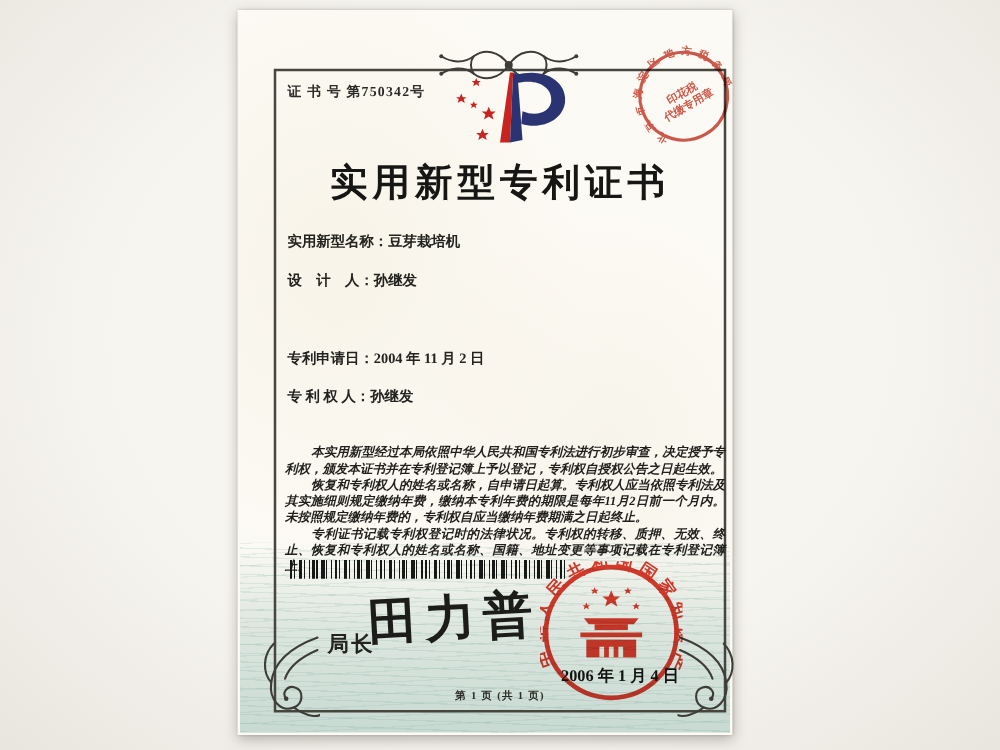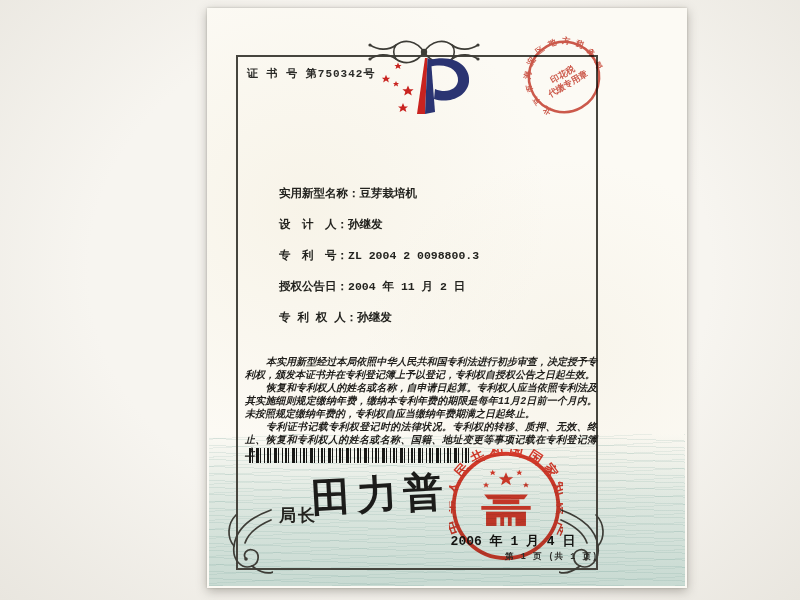--- a/index.html
+++ b/index.html
@@ -6,27 +6,26 @@
   body{
     width:800px;height:600px;overflow:hidden;
     font-family:"Liberation Serif","DejaVu Serif",serif;
     background:#efede7;
   }
   .stage{
     position:relative;width:800px;height:600px;
     background:radial-gradient(ellipse at 50% 45%, #f7f5f0 55%, #e9e6df 100%);
   }
   .paper{
-    position:absolute;left:207px;top:8px;width:480px;height:580px;
+    position:absolute;left:190px;top:8px;width:396px;height:580px;
     background:
       radial-gradient(ellipse at 20% 35%, rgba(226,214,180,0.18), transparent 45%),
       radial-gradient(ellipse at 75% 60%, rgba(222,212,182,0.15), transparent 40%),
       #fcfaf4;
     box-shadow:0 3px 10px rgba(60,55,45,0.35), 0 0 2px rgba(60,55,45,0.25);
-    font-family:Liberation Mono, monospace;
   }
   .guilloche{
     position:absolute;left:2px;right:2px;bottom:2px;height:152px;
     background:
       repeating-linear-gradient(2deg, rgba(96,148,138,0.14) 0 1px, transparent 1px 7px),
       repeating-linear-gradient(-3deg, rgba(96,148,138,0.11) 0 1px, transparent 1px 9px),
       linear-gradient(to top, rgba(148,186,176,0.50), rgba(148,186,176,0.30) 55%, rgba(148,186,176,0) 100%);
     pointer-events:none;
   }
   .inner-border{
@@ -37,21 +36,21 @@
     position:absolute;left:40px;top:58px;
     font-size:11px;font-weight:bold;color:#2b2b28;letter-spacing:1px;
   }
   .logo{position:absolute;left:172px;top:44px;width:102px;height:70px;}
   .title{
     position:absolute;left:29px;top:118px;width:362px;text-align:center;
     font-size:30px;font-weight:bold;color:#161614;letter-spacing:4px;
   }
   .field{
     position:absolute;left:40px;width:330px;
-    font-size:11.5px;font-weight:bold;color:#23231f;white-space:nowrap;margin-left:32px;
+    font-size:11.5px;font-weight:bold;color:#23231f;white-space:nowrap;
   }
   .f0{top:178px}.f1{top:209px}.f2{top:240px}.f3{top:271px}.f4{top:302px}.f5{top:333px}
   .body-text{
     position:absolute;left:38px;top:348px;width:352px;
     font-size:10px;line-height:13px;font-weight:600;font-style:italic;
     color:#201f1c;text-align:justify;
   }
   .body-text p{margin:0;text-indent:21px;}
   .barcode{
     position:absolute;left:42px;top:440px;width:222px;height:15px;
@@ -73,21 +72,21 @@
   }
   .seal-sipo{
     position:absolute;left:242px;top:441px;width:114px;height:114px;
     mix-blend-mode:multiply;opacity:.92;z-index:4;
   }
   .issue-date{
     position:absolute;left:236px;top:524px;width:140px;text-align:center;
     font-size:13px;font-weight:bold;color:#131311;z-index:5;white-space:nowrap;
   }
   .page-footer{
-    position:absolute;left:29px;top:543px;width:362px;text-align:right;
+    position:absolute;left:29px;top:543px;width:362px;text-align:center;
     font-size:8.5px;font-weight:bold;color:#2c2c28;letter-spacing:1px;z-index:6;
   }
   .stamp-tax{
     position:absolute;left:318px;top:30px;width:78px;height:78px;
     transform:rotate(-30deg);mix-blend-mode:multiply;opacity:.88;
   }
   .flourish-top{position:absolute;left:158px;top:28px;width:118px;height:32px;}
   .flourish-corner{position:absolute;width:52px;height:70px;}
   .fc-left{left:14px;top:498px;}
   .fc-right{left:352px;top:498px;transform:scaleX(-1);}
@@ -147,25 +146,25 @@
         <path transform="translate(29,39) scale(5.6)" d="M0,-1 L0.294,-0.309 1,-0.309 0.476,0.118 0.676,0.809 0,0.382 -0.676,0.809 -0.476,0.118 -1,-0.309 -0.294,-0.309 Z"></path>
         <path transform="translate(24,56) scale(5.0)" d="M0,-1 L0.294,-0.309 1,-0.309 0.476,0.118 0.676,0.809 0,0.382 -0.676,0.809 -0.476,0.118 -1,-0.309 -0.294,-0.309 Z"></path>
         <polygon points="46,6 48.5,6 46,62 38,62"></polygon>
       </g>
       <g fill="#2b3472">
         <polygon points="48.5,6 52,8 56,60 46,62"></polygon>
         <path d="M50 8 C76 1 92 15 90 30 C88 45 70 52 55 47 L56 37 C68 42 78 37 79 29 C80 18 68 10 50 15 Z"></path>
       </g>
     </svg>
 
+    <div class="title">实用新型专利证书</div>
 
     <div class="field f0"><span>实用新型名称：</span><span>豆芽栽培机</span></div>
     <div class="field f1"><span>设　计　人：</span><span>孙继发</span></div>
-    <div class="field f2"><span>专　利　号：</span><span>ZL 2004 2 0098800.3</span></div>
-    <div class="field f3"><span>授权公告日：</span><span>2004 年 11 月 2 日</span></div>
+    <div class="field f3"><span>专利申请日：</span><span>2004 年 11 月 2 日</span></div>
     <div class="field f4"><span>专 利 权 人：</span><span>孙继发</span></div>
 
     <div class="body-text">
       <p>本实用新型经过本局依照中华人民共和国专利法进行初步审查，决定授予专利权，颁发本证书并在专利登记簿上予以登记，专利权自授权公告之日起生效。</p>
       <p>恢复和专利权人的姓名或名称，自申请日起算。专利权人应当依照专利法及其实施细则规定缴纳年费，缴纳本专利年费的期限是每年11月2日前一个月内。未按照规定缴纳年费的，专利权自应当缴纳年费期满之日起终止。</p>
       <p>专利证书记载专利权登记时的法律状况。专利权的转移、质押、无效、终止、恢复和专利权人的姓名或名称、国籍、地址变更等事项记载在专利登记簿上。</p>
     </div>
 
     <div class="barcode"></div>
 

